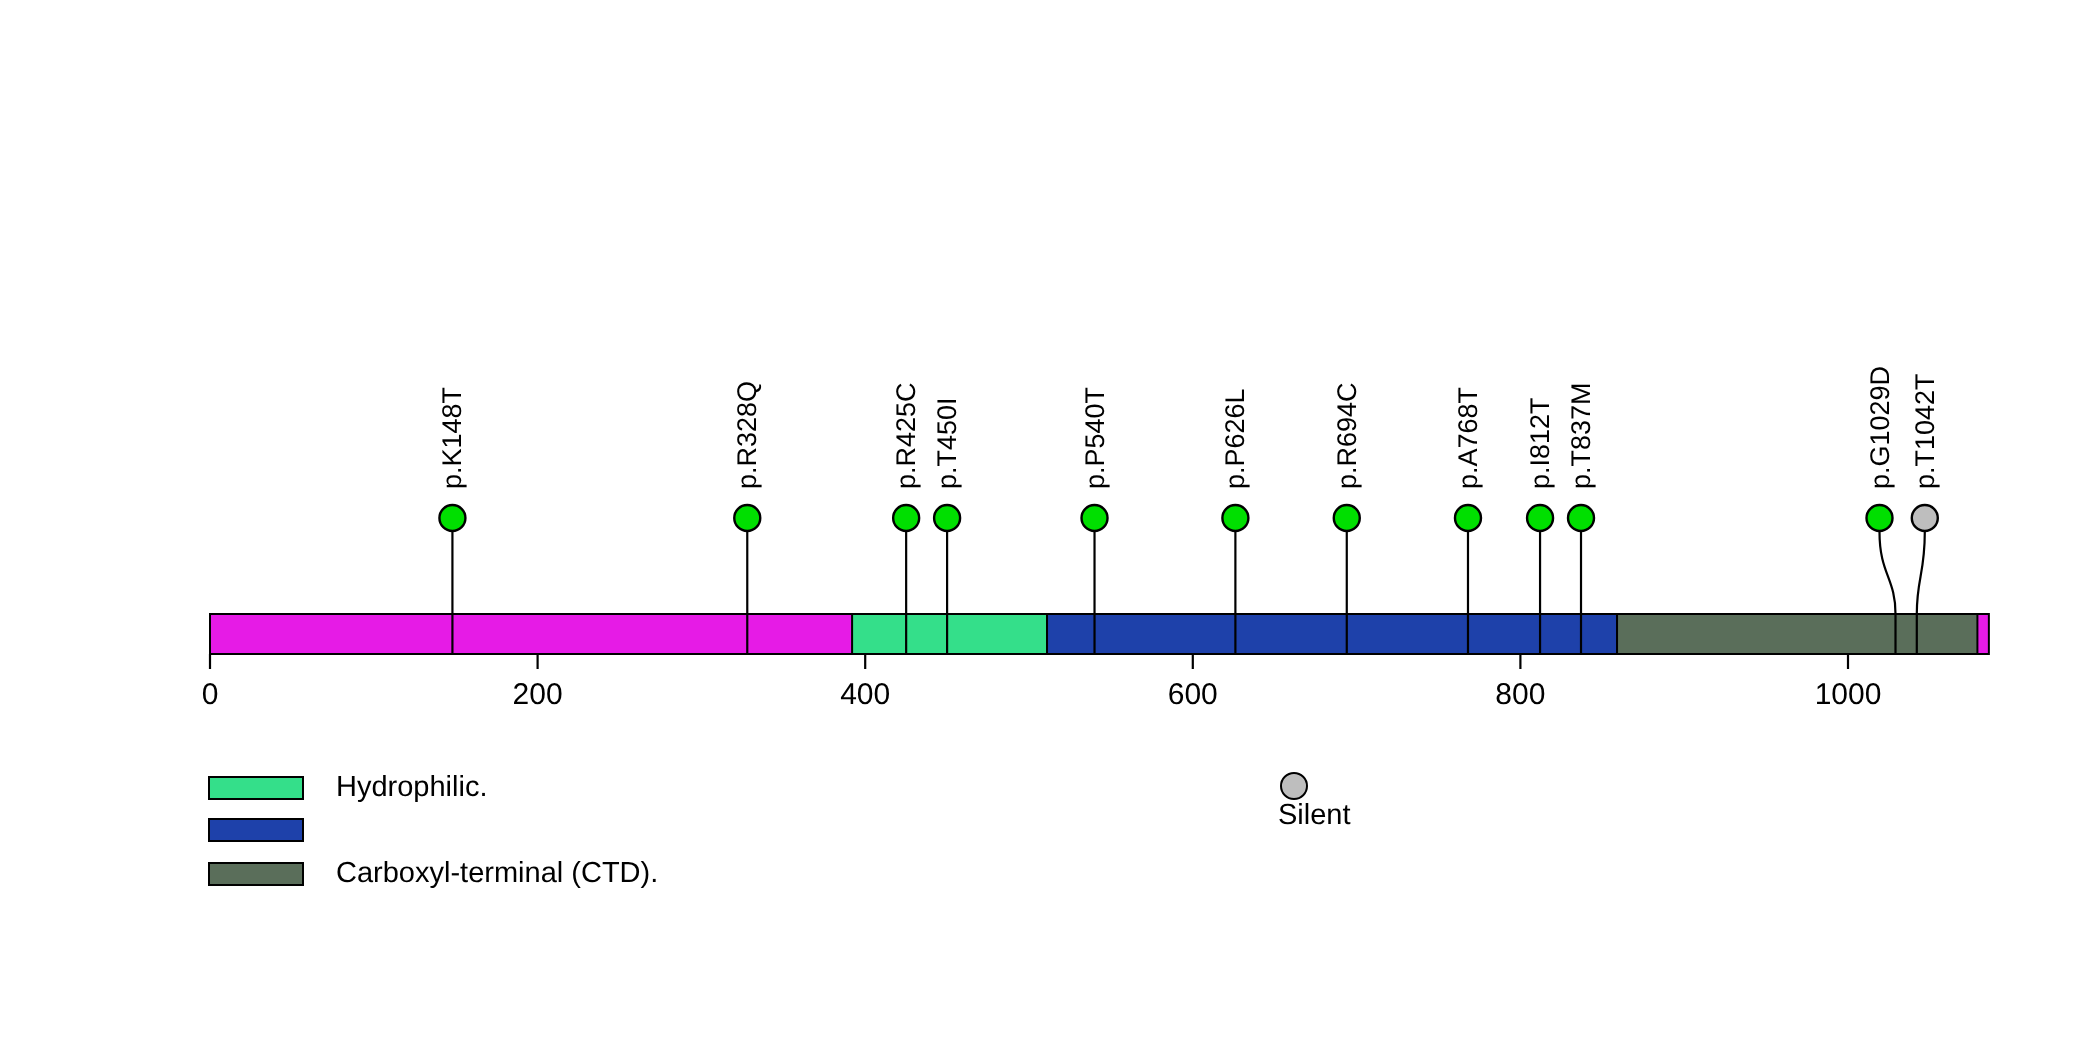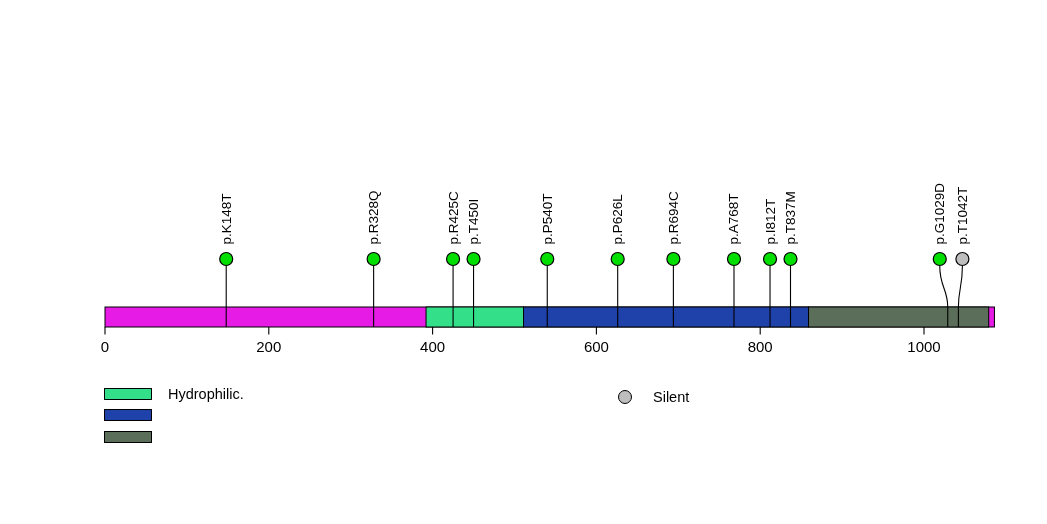--- a/index.html
+++ b/index.html
@@ -6,21 +6,21 @@
   body {
     width:1047px; height:524px; position:relative; overflow:hidden;
     background:#ffffff; font-family:"Liberation Sans", sans-serif; color:#000;
   }
   #plot-svg { position:absolute; left:0; top:0; }
   .legend { position:absolute;text-align:center; }
   #legend-domains { left:104px; top:383px; }
   #legend-types { left:618px; top:386px; }
   .legend-row { display:flex; align-items:center; }
   #legend-domains .legend-row { height:21.5px; }
-  #legend-types .legend-row { height:21px; }
+  #legend-types .legend-row { height:21px;flex-direction:column; }
   .swatch {
     width:48px; height:12px; border:1px solid #000; box-sizing:border-box;
     flex:0 0 auto;
   }
   .dot {
     width:14px; height:14px; border:1px solid #000; border-radius:50%;
     box-sizing:border-box; flex:0 0 auto;
   }
   #legend-domains .legend-label { margin-left:16px; font-size:14.5px; white-space:nowrap; }
   #legend-types .legend-label { margin-left:21px; font-size:14.5px; white-space:nowrap; }
@@ -88,20 +88,21 @@
   <div id="legend-domains" class="legend">
     <div class="legend-row">
       <span class="swatch" style="background: rgb(52, 223, 138);"></span>
       <span class="legend-label">Hydrophilic.</span>
     </div>
     <div class="legend-row">
       <span class="swatch" style="background: rgb(30, 65, 170);"></span>
     </div>
     <div class="legend-row">
       <span class="swatch" style="background: rgb(90, 110, 90);"></span>
+      <span class="legend-label">Carboxyl-terminal (CTD).</span>
     </div>
   </div>
 
   <div id="legend-types" class="legend">
     <div class="legend-row">
       <span class="dot" style="background: rgb(190, 190, 190);"></span>
       <span class="legend-label">Silent</span>
     </div>
   </div>
 

